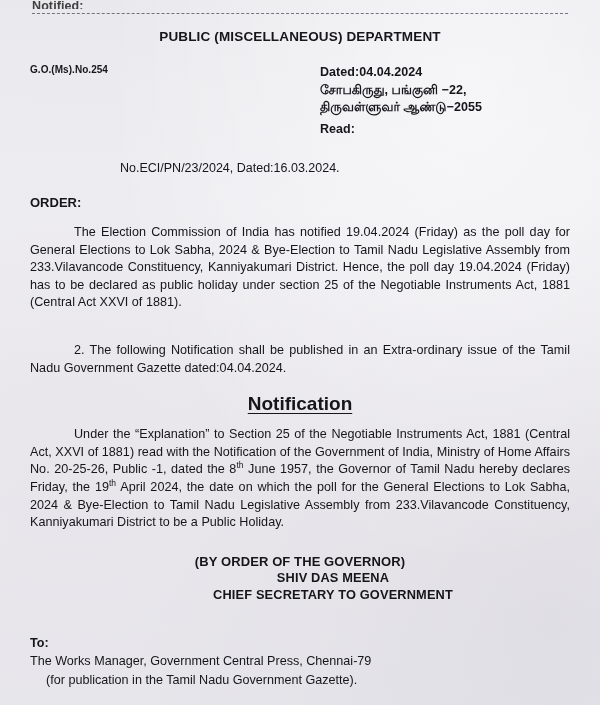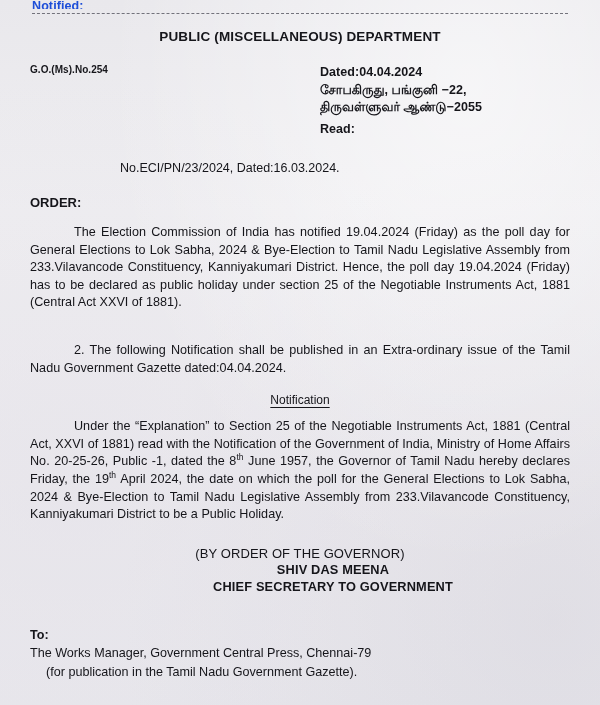--- a/index.html
+++ b/index.html
@@ -36,21 +36,21 @@
   }
 
   .cut-line {
     font-size: 12.5px;
     font-weight: bold;
     letter-spacing: .1px;
     height: 9px;
     overflow: hidden;
     line-height: 13px;
     padding-left: 8px;
-    color: #1d4ed8;
+    color: #404040;
   }
   .dashes {
     margin-top: 4px;
     margin-left: 8px;
     margin-right: 8px;
     border-top: 1.5px dashed #5e5e68;
     height: 0;
     opacity: .85;
   }
 
@@ -118,39 +118,39 @@
     margin: 0;
     padding: 0 6px 0 6px;
     letter-spacing: .02px;
   }
   p.p1 { margin-top: 13px; text-indent: 44px; }
   p.p2 { margin-top: 30px; text-indent: 44px; }
 
   .notif-head {
     text-align: center;
     margin-top: 16px;
-    font-weight: normal;
-    font-size: 12px;
+    font-weight: bold;
+    font-size: 19px;
   }
   .notif-head span {
     text-decoration: underline;
     text-underline-offset: 2.5px;
   }
 
   p.p3 { margin-top: 11px; text-indent: 44px; }
 
   sup {
     font-size: 8.5px;
     vertical-align: super;
     line-height: 0;
   }
 
   .by-order {
     text-align: center;
-    font-weight: normal;
+    font-weight: bold;
     font-size: 13px;
     margin-top: 22px;
     letter-spacing: .1px;
   }
 
   .signature {
     text-align: center;
     font-weight: bold;
     font-size: 12.8px;
     line-height: 17.5px;

